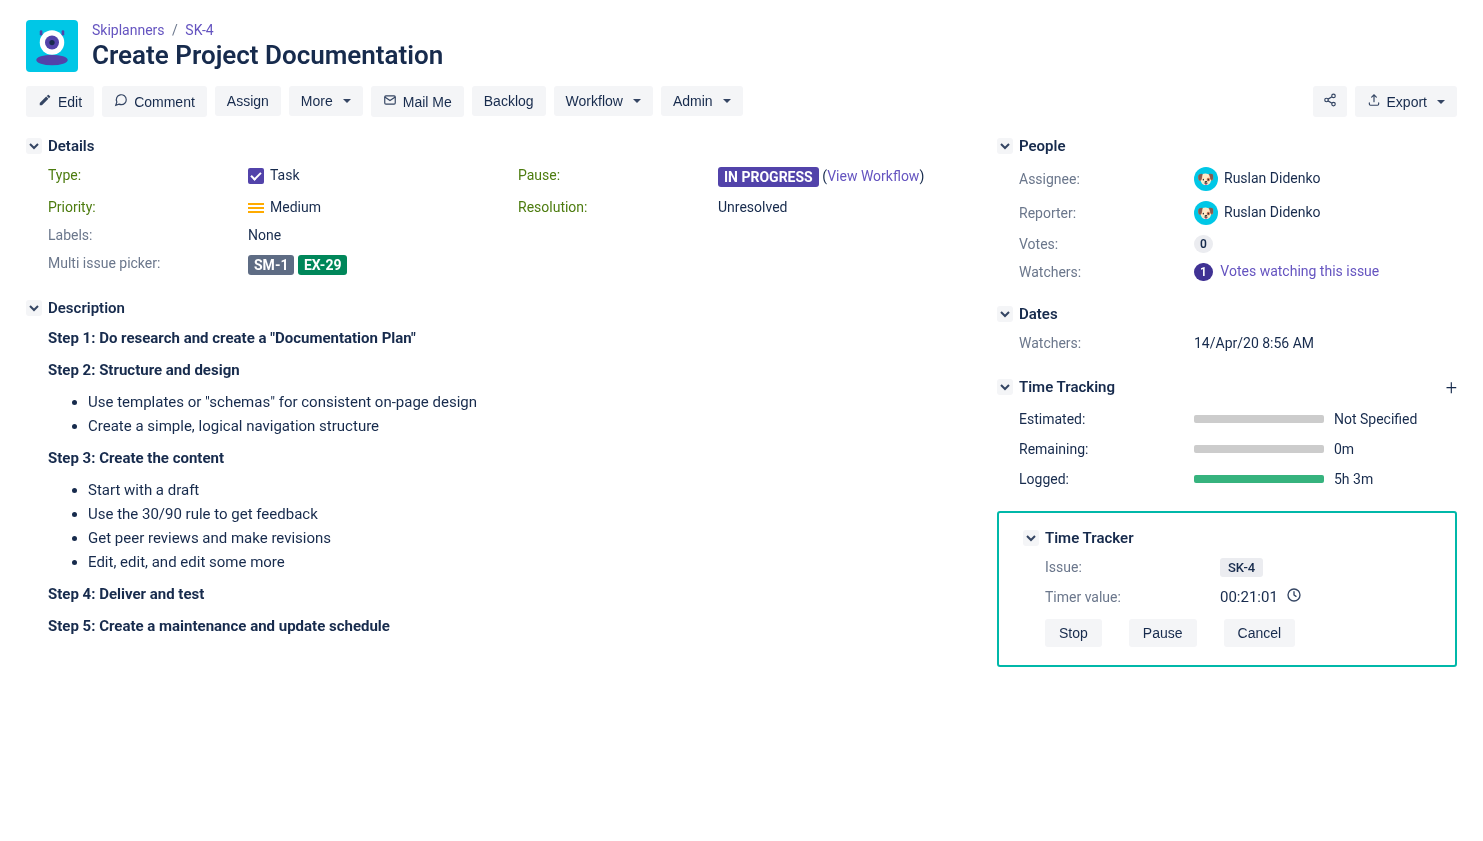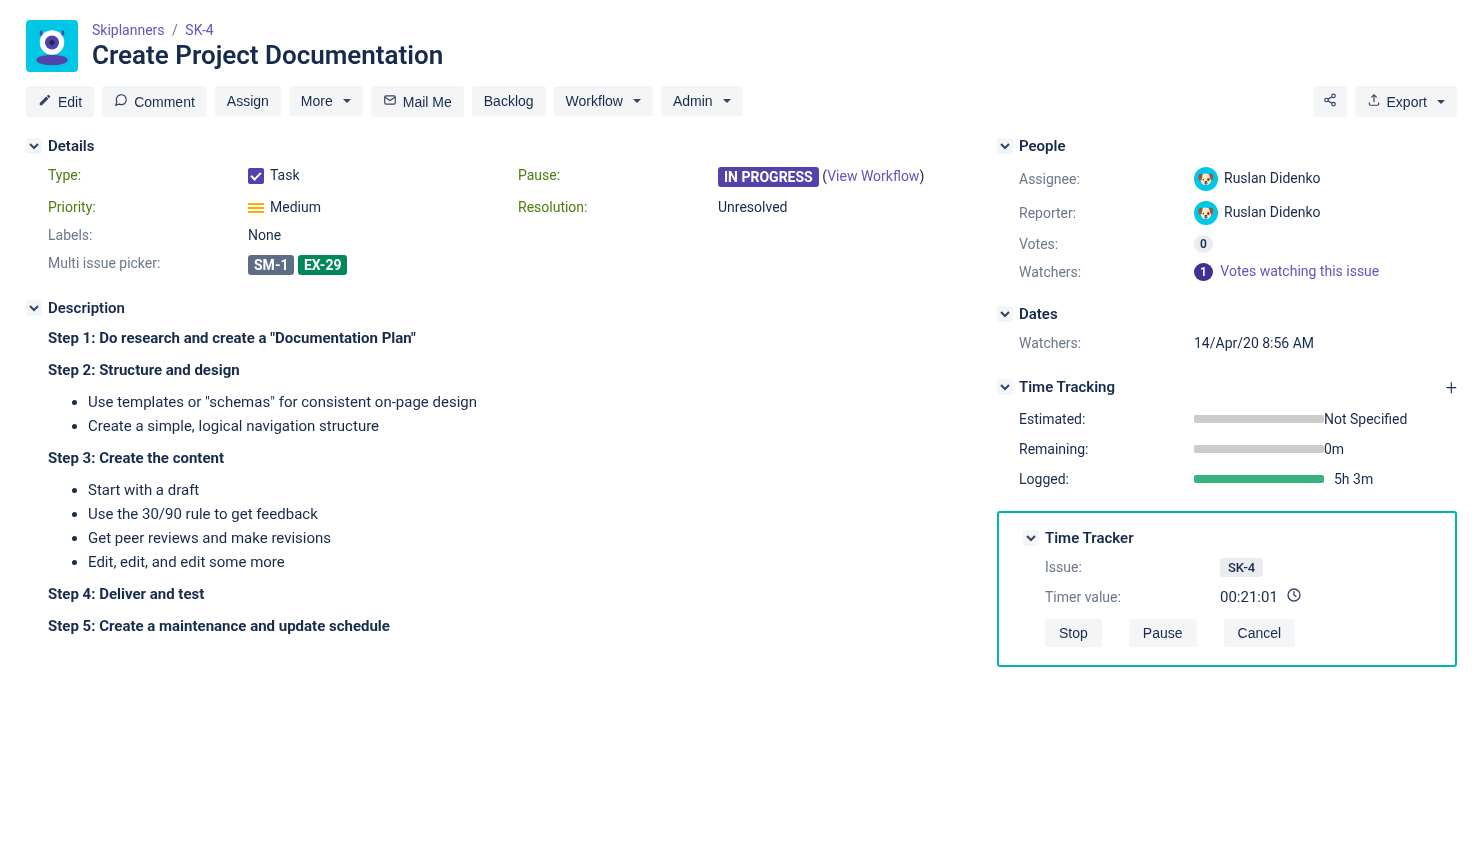--- a/index.html
+++ b/index.html
@@ -288,26 +288,26 @@
               </svg>
             </span>
           <span>Time Tracking</span>
         </div>
         <span class="tt-add">+</span>
       </div>
       <div style="margin-left:22px;margin-top:12px;">
         <div class="tt-row">
           <div class="label">Estimated:</div>
           <div class="bar"></div>
-          <div style="">Not Specified</div>
+          <div style="padding-left:10px;">Not Specified</div>
         </div>
         <div class="tt-row">
           <div class="label">Remaining:</div>
           <div class="bar"></div>
-          <div style="">0m</div>
+          <div style="padding-left:10px;">0m</div>
         </div>
         <div class="tt-row">
           <div class="label">Logged:</div>
           <div class="bar green"></div>
           <div style="padding-left:10px;">5h 3m</div>
         </div>
       </div>
     </div>
 
     <div class="tracker-box">

